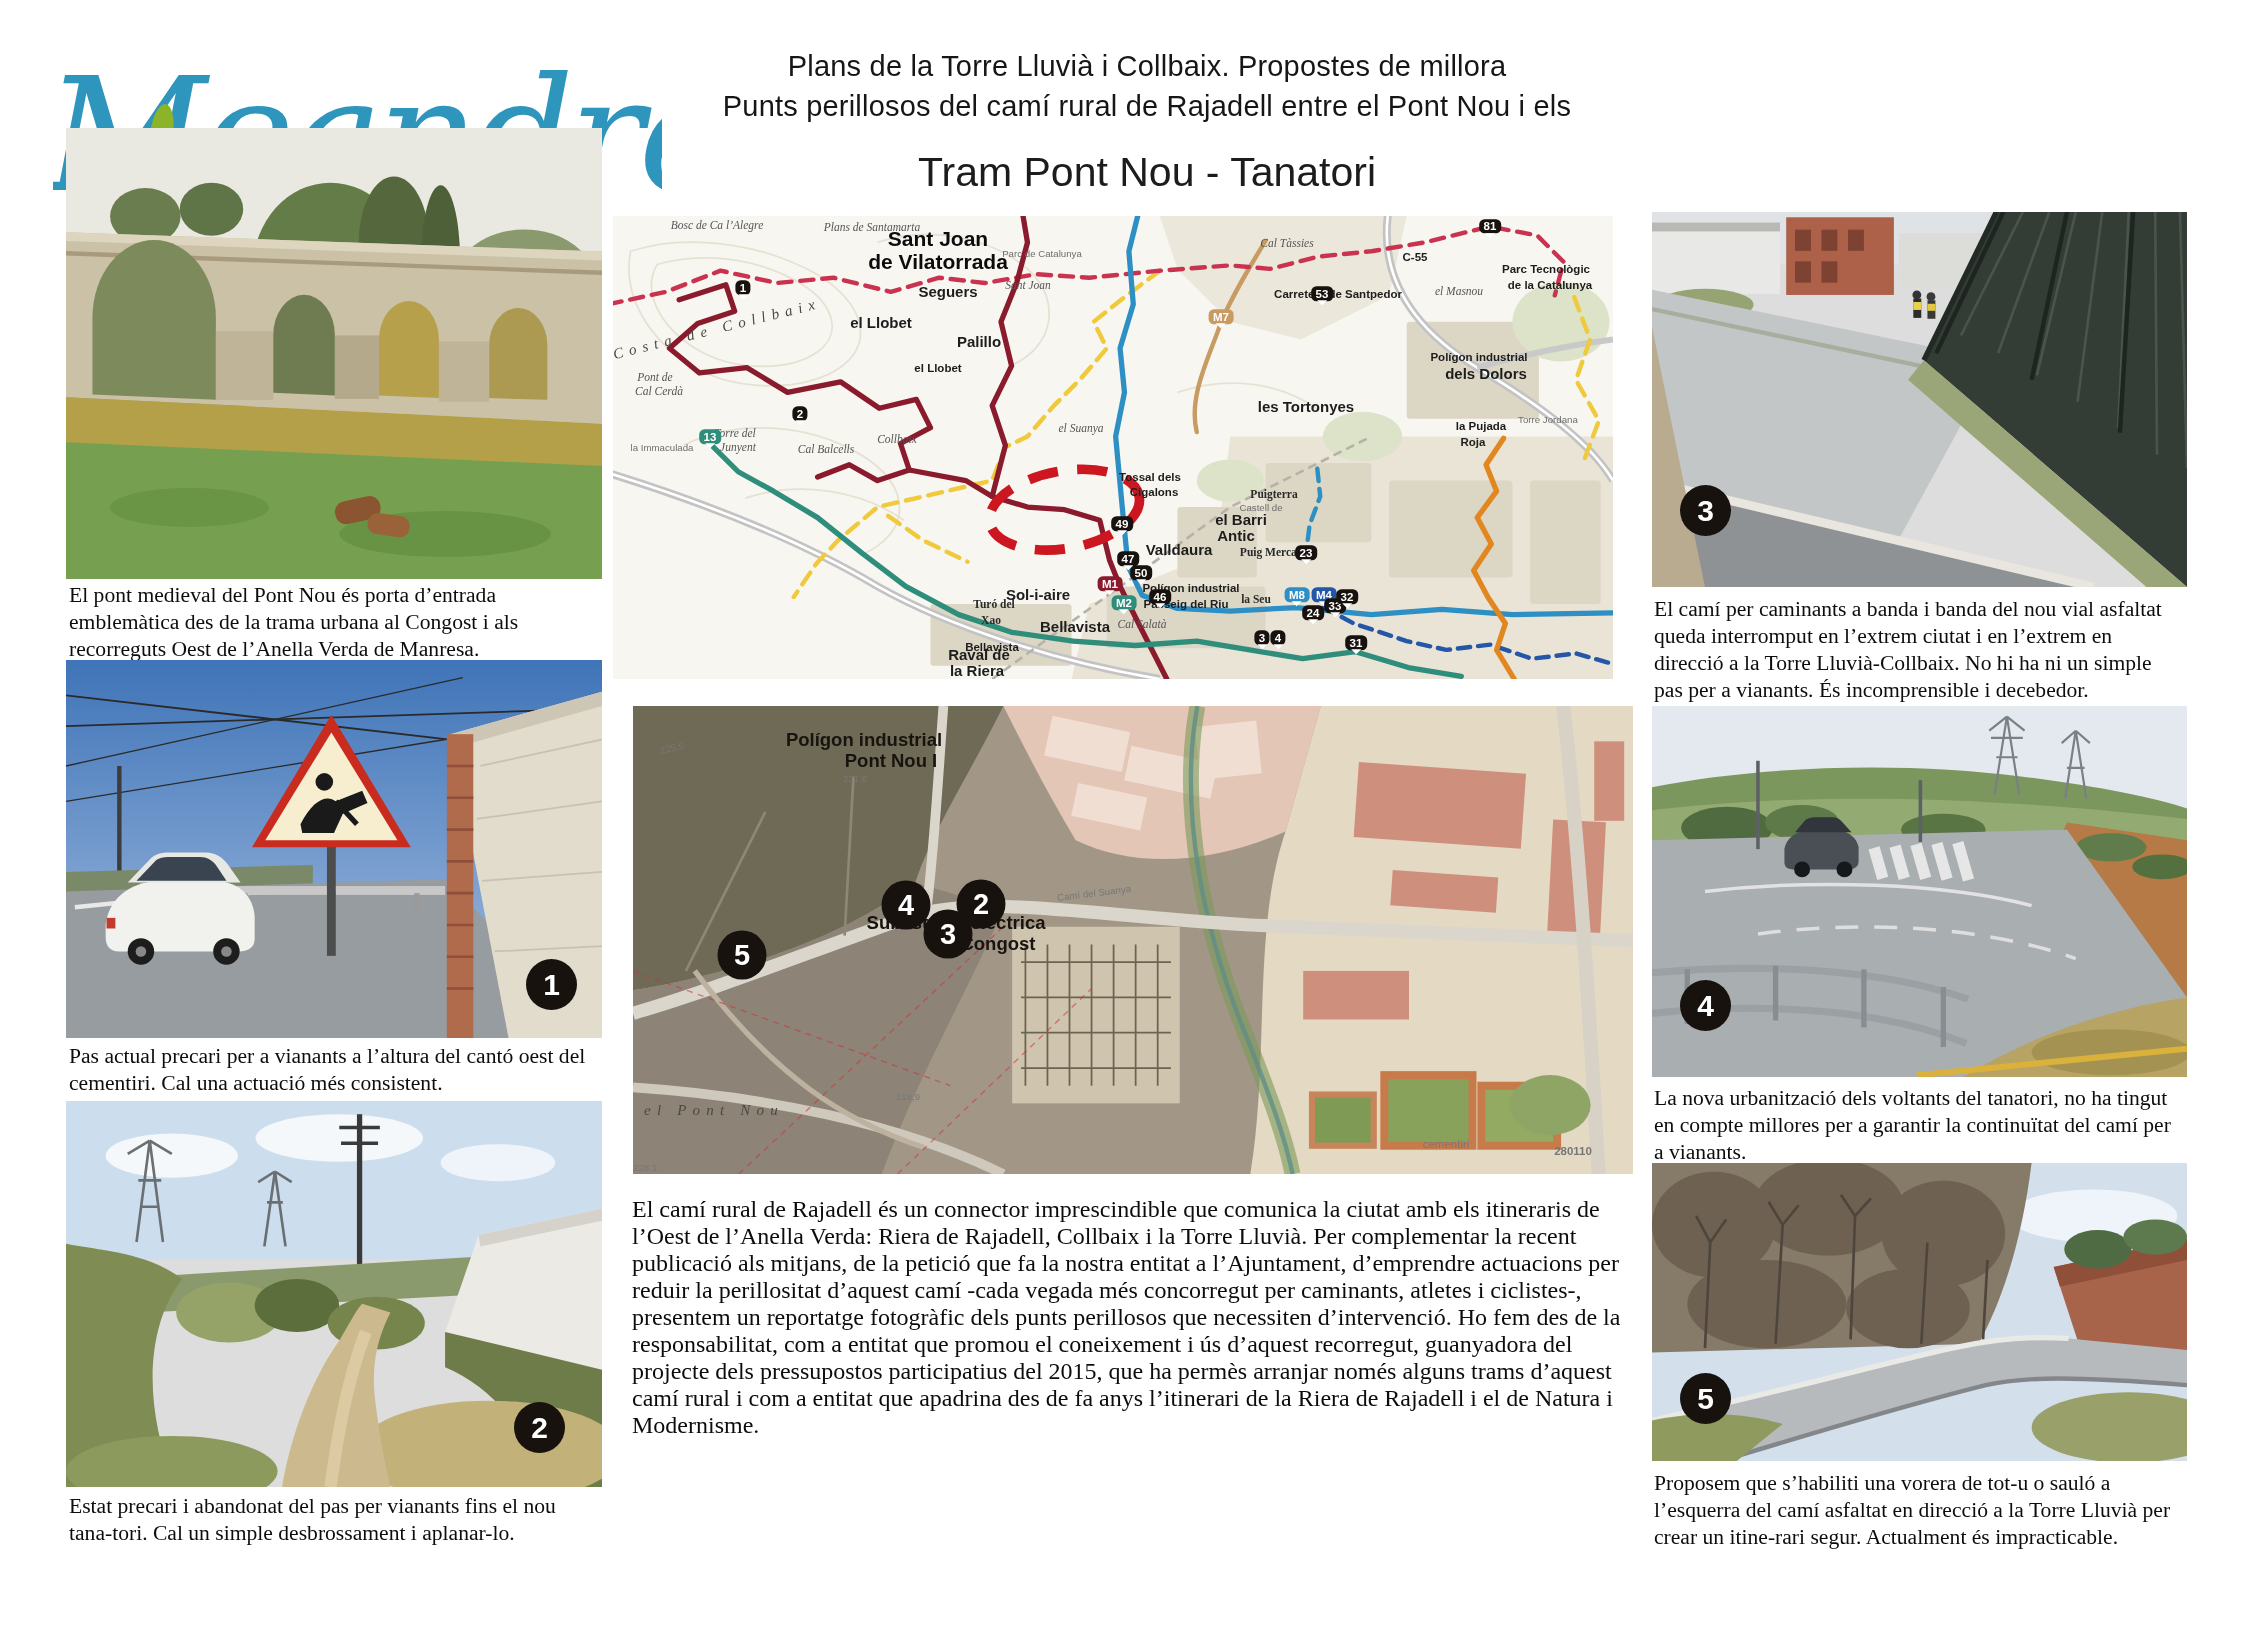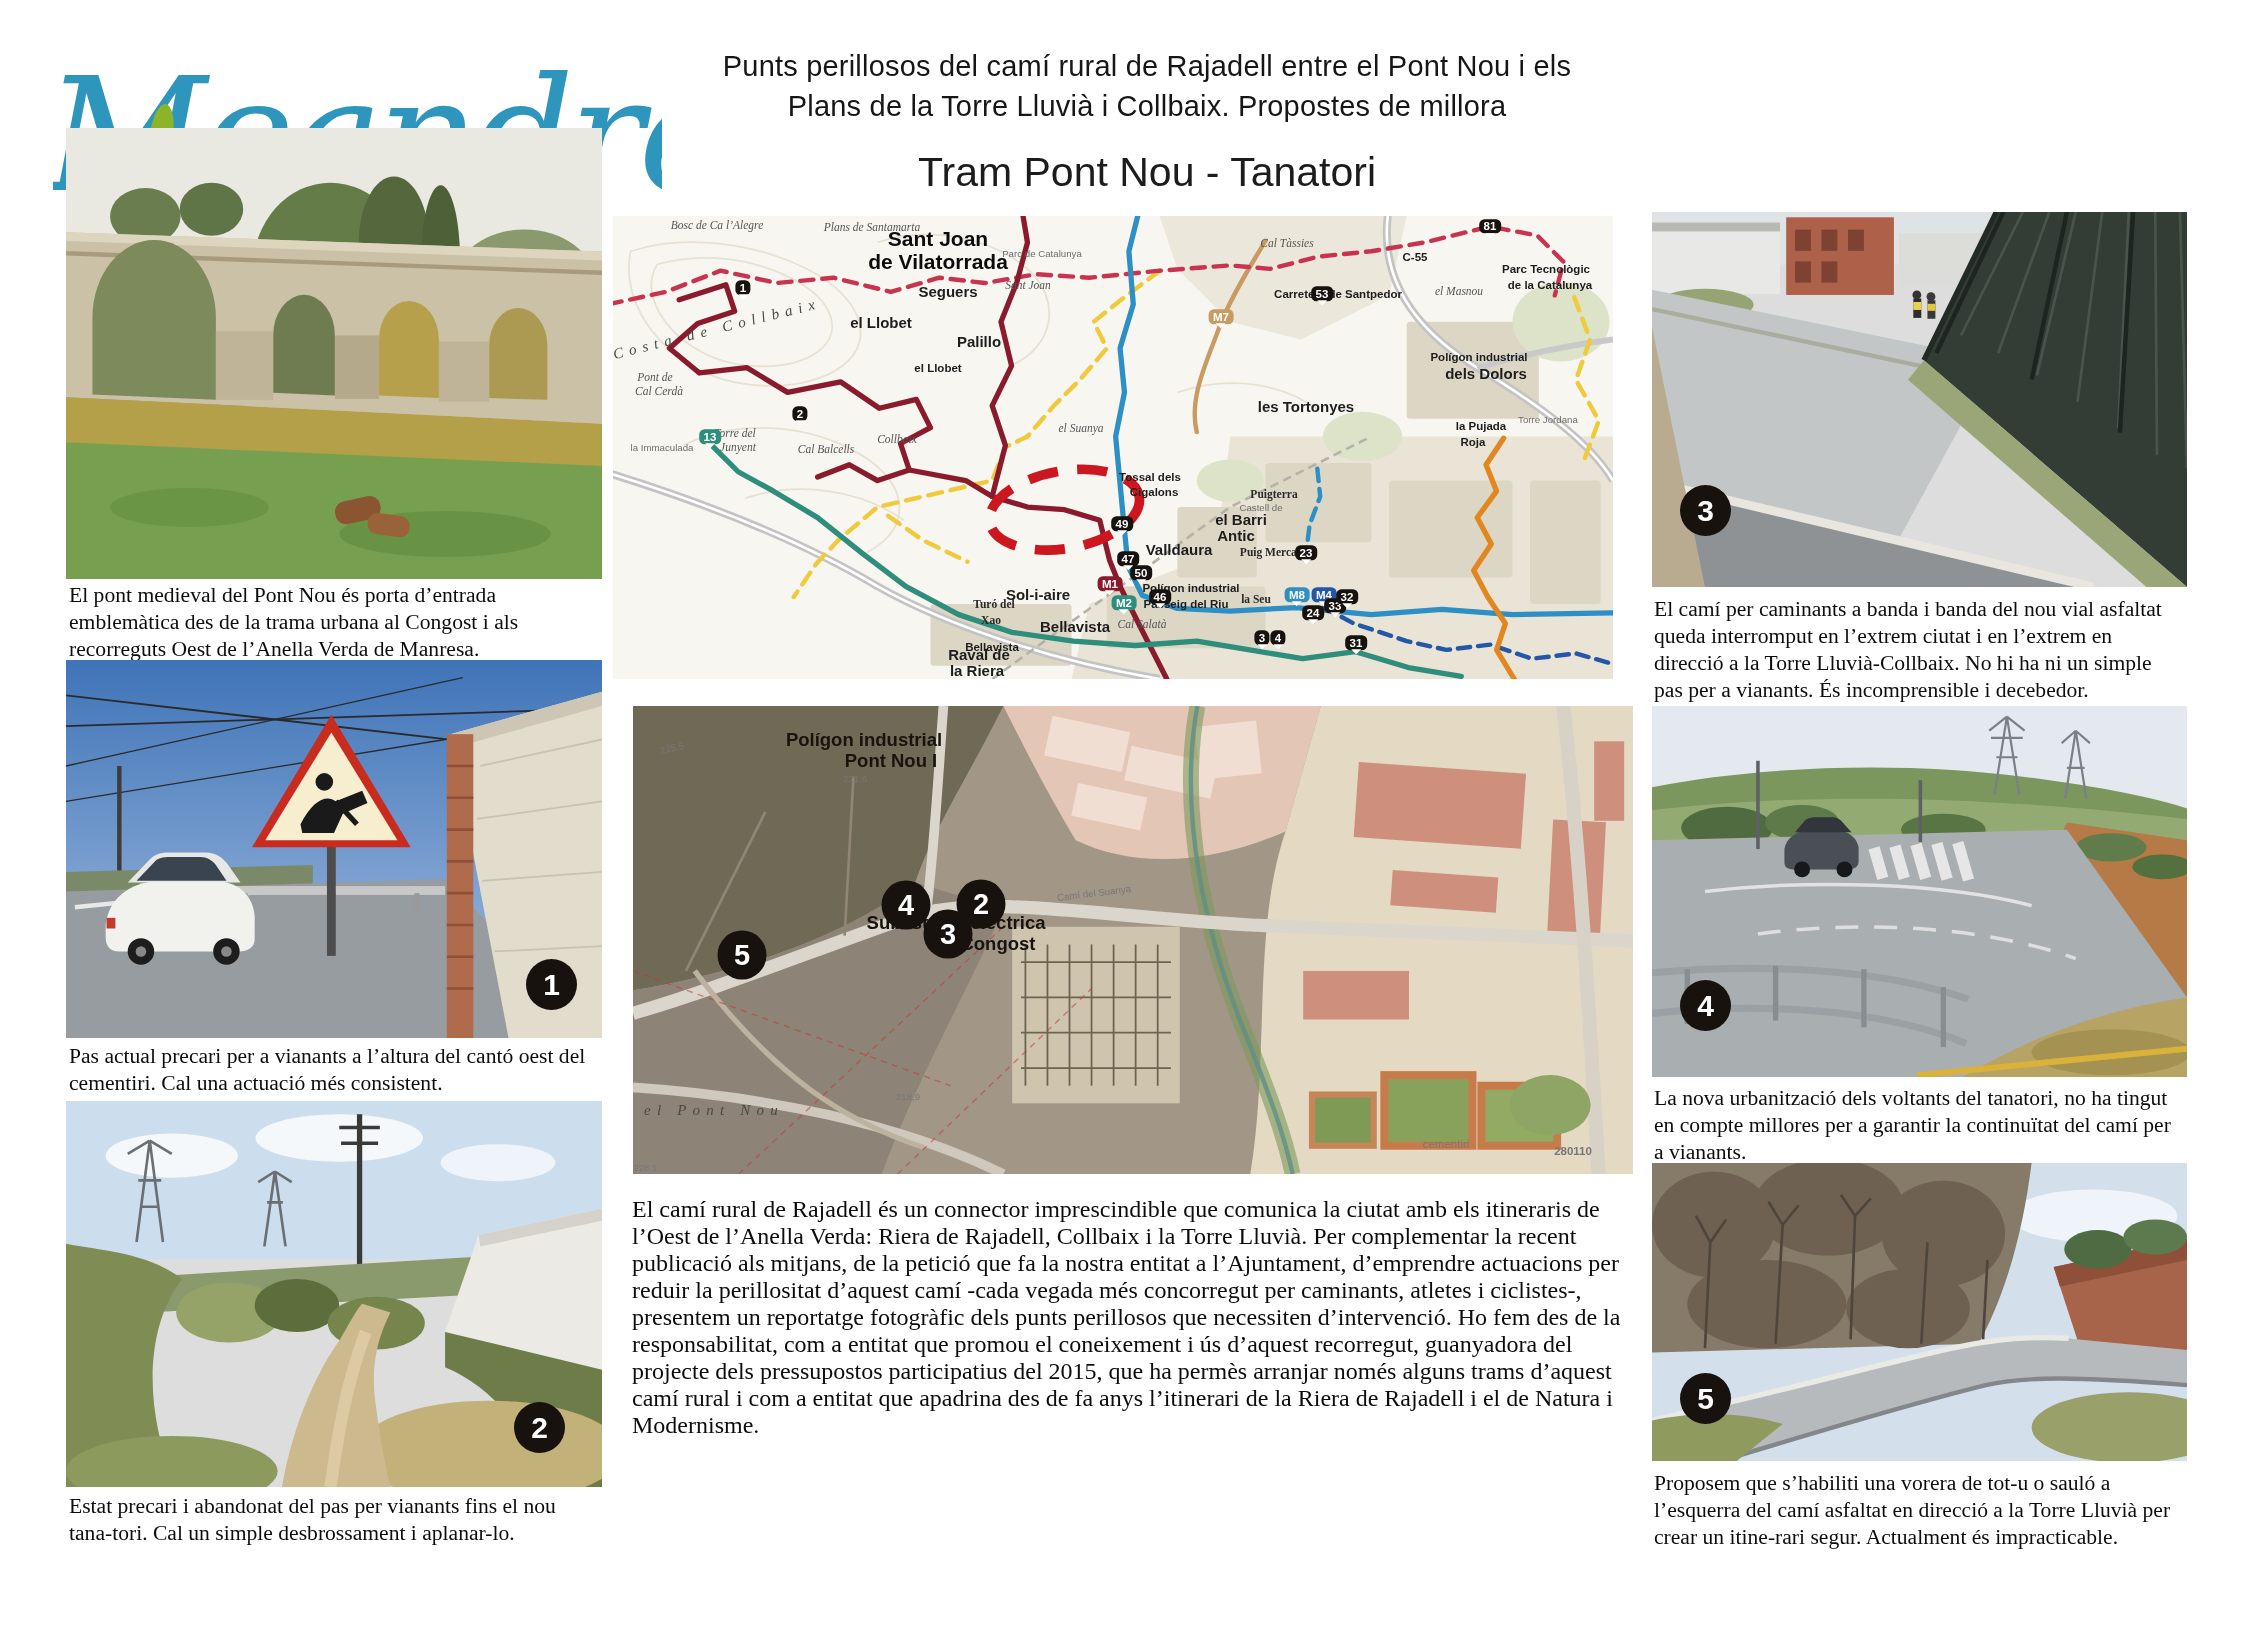--- a/index.html
+++ b/index.html
@@ -57,22 +57,22 @@
 <body>
 
 <div id="logo" class="abs">
   <svg viewBox="0 0 690 205">
     <text x="-8" y="168" font-family="DejaVu Serif, serif" font-style="italic" font-size="178" fill="var(--c-logo-blue)" letter-spacing="-6">Meandre</text>
     <ellipse cx="123" cy="104" rx="13" ry="34" fill="var(--c-logo-green)" transform="rotate(8 123 104)"></ellipse>
   </svg>
 </div>
 
 <div id="title-block" class="abs">
+  <div class="t1">Plans de la Torre Lluvià i Collbaix. Propostes de millora</div>
   <div class="t1">Punts perillosos del camí rural de Rajadell entre el Pont Nou i els</div>
-  <div class="t1">Plans de la Torre Lluvià i Collbaix. Propostes de millora</div>
 </div>
 <div id="subtitle" class="abs">Tram Pont Nou - Tanatori</div>
 
 <div class="photo" style="left:66px;top:128px;width:536px;height:451px">
   <svg viewBox="0 0 608 511" preserveAspectRatio="none">
     <rect width="608" height="290" fill="#e9e9e1"></rect>
     <ellipse cx="90" cy="100" rx="40" ry="32" fill="#6a7d4f"></ellipse>
     <ellipse cx="165" cy="92" rx="36" ry="30" fill="#5f7547"></ellipse>
     <ellipse cx="300" cy="160" rx="88" ry="98" fill="#647c47"></ellipse>
     <ellipse cx="372" cy="130" rx="40" ry="75" fill="#55683d"></ellipse>

